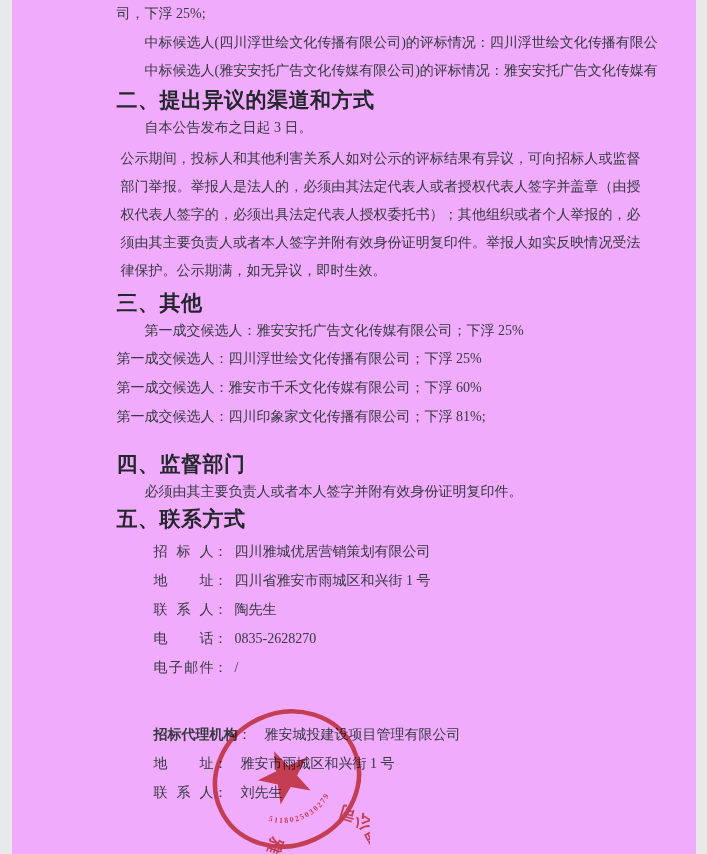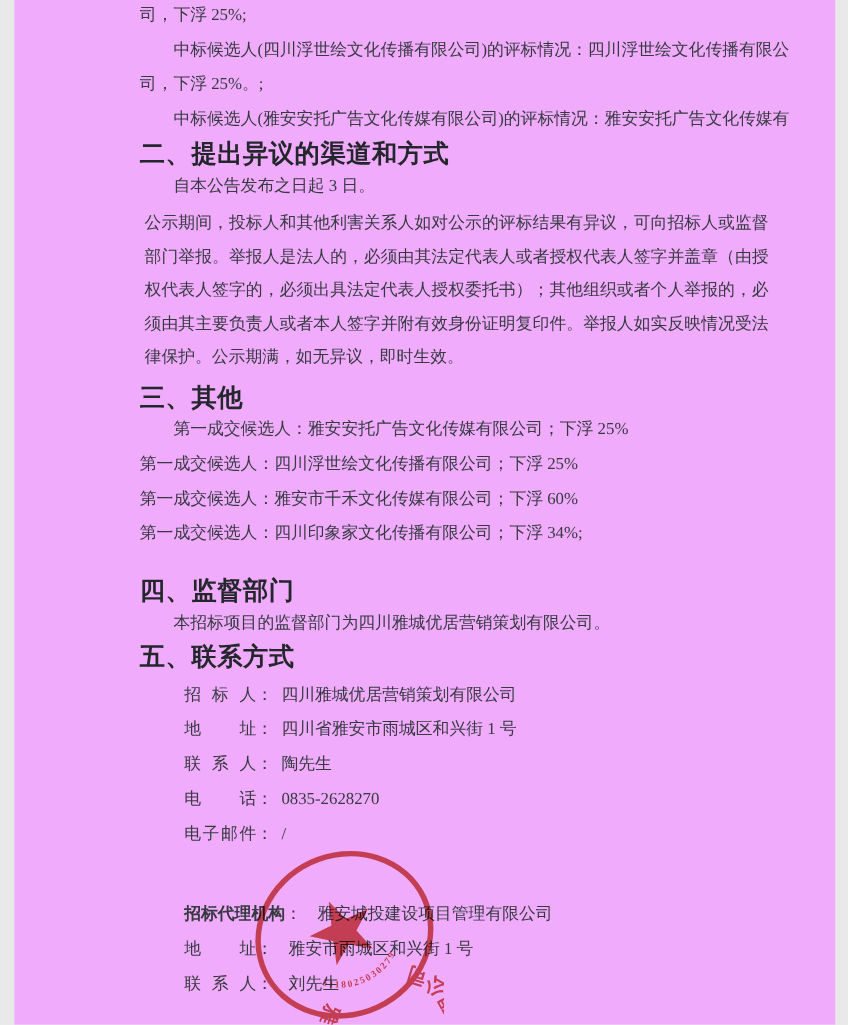--- a/index.html
+++ b/index.html
@@ -32,37 +32,36 @@
   .seal text{font-family:"Liberation Serif","DejaVu Serif",serif;}
 </style>
 </head>
 <body>
 
 <div class="page">
   <div class="content">
 
     <div class="line">司，下浮 25%;</div>
     <div class="line indent">中标候选人(四川浮世绘文化传播有限公司)的评标情况：四川浮世绘文化传播有限公</div>
-    <div class="line">司，下浮 25%。;</div>
     <div class="line indent">中标候选人(雅安安托广告文化传媒有限公司)的评标情况：雅安安托广告文化传媒有</div>
 
     <h2>二、提出异议的渠道和方式</h2>
     <div class="line indent validity">自本公告发布之日起 3 日。</div>
     <p class="para">公示期间，投标人和其他利害关系人如对公示的评标结果有异议，可向招标人或监督部门举报。举报人是法人的，必须由其法定代表人或者授权代表人签字并盖章（由授权代表人签字的，必须出具法定代表人授权委托书）；其他组织或者个人举报的，必须由其主要负责人或者本人签字并附有效身份证明复印件。举报人如实反映情况受法律保护。公示期满，如无异议，即时生效。</p>
 
     <h2>三、其他</h2>
     <div class="items">
       <div class="line indent">第一成交候选人：雅安安托广告文化传媒有限公司；下浮 25%</div>
       <div class="line">第一成交候选人：四川浮世绘文化传播有限公司；下浮 25%</div>
       <div class="line">第一成交候选人：雅安市千禾文化传媒有限公司；下浮 60%</div>
-      <div class="line">第一成交候选人：四川印象家文化传播有限公司；下浮 34%;</div>
+      <div class="line">第一成交候选人：四川印象家文化传播有限公司；下浮 81%;</div>
     </div>
 
     <h2 class="sec4">四、监督部门</h2>
-    <div class="line indent body4">本招标项目的监督部门为四川雅城优居营销策划有限公司。</div>
+    <div class="line indent body4">必须由其主要负责人或者本人签字并附有效身份证明复印件。</div>
 
     <h2>五、联系方式</h2>
 
     <div class="contact">
       <div class="crow">
         <span class="lbl">招标人</span><span class="colon">：</span><span class="val">四川雅城优居营销策划有限公司</span>
       </div>
       <div class="crow">
         <span class="lbl">地址</span><span class="colon">：</span><span class="val">四川省雅安市雨城区和兴街 1 号</span>
       </div>

